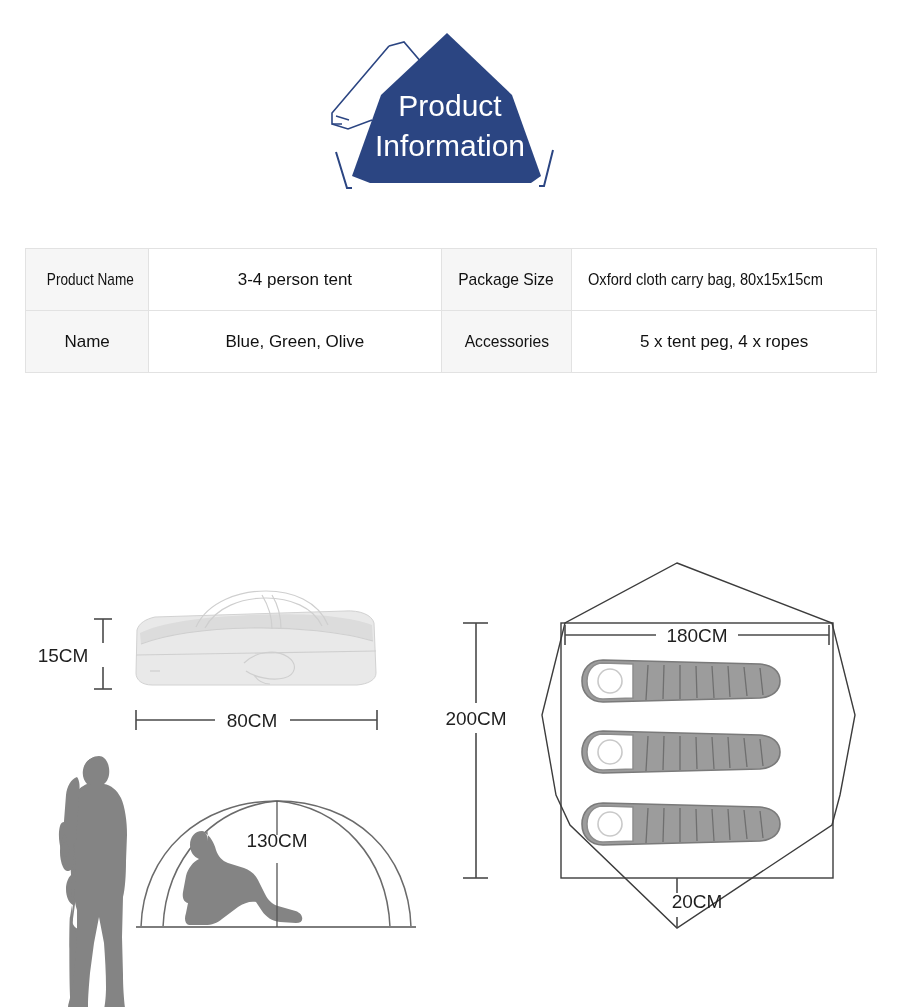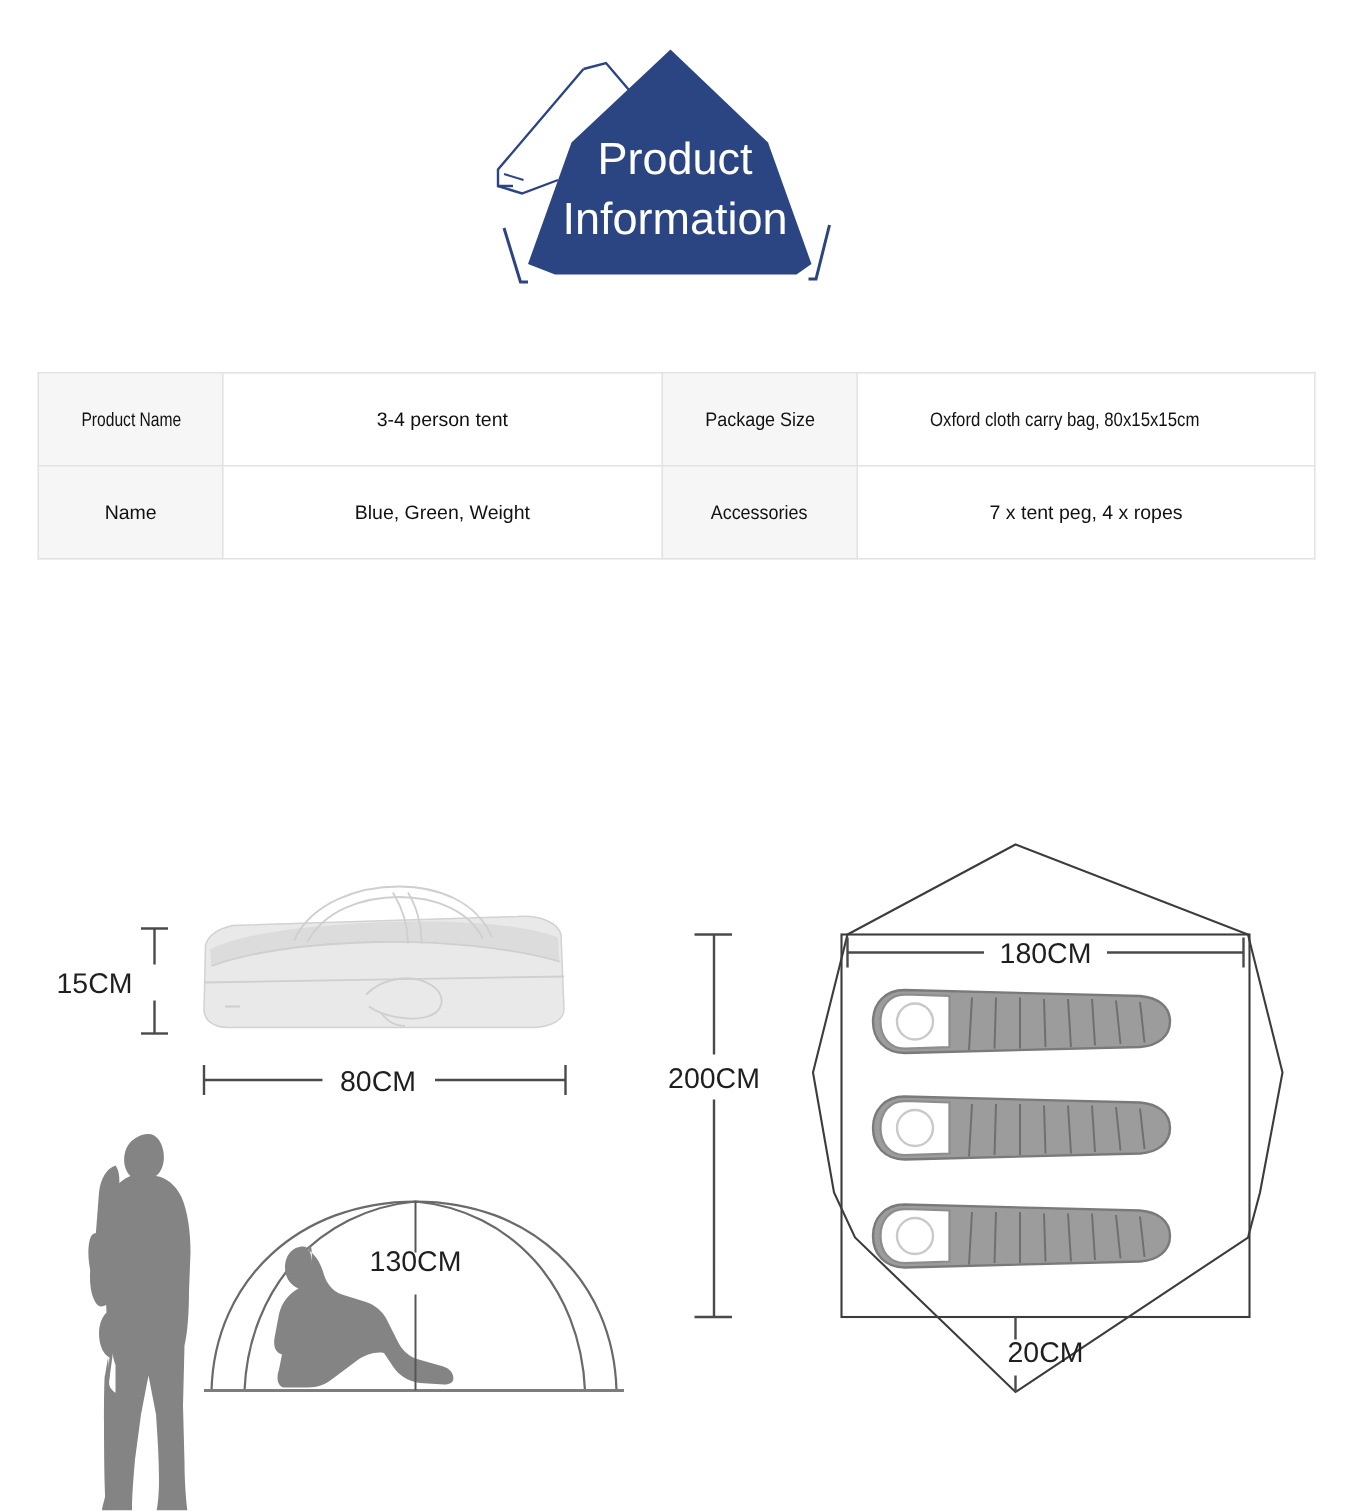--- a/index.html
+++ b/index.html
@@ -40,21 +40,21 @@
     position: absolute;
     left: 25px;
     top: 248px;
     width: 852px;
     border-collapse: collapse;
     table-layout: fixed;
   }
   #spec-table td {
     border: 1px solid #e2e2e2;
     height: 62px;
-    font-size: 13px;
+    font-size: 17px;
     padding: 0 10px;
     vertical-align: middle;
     box-sizing: border-box;
   }
   #spec-table td.lbl {
     background: #f6f6f6;
     text-align: center;
     color: #111;
     white-space: nowrap;
   }
@@ -157,23 +157,23 @@
 <table id="spec-table">
   <tbody>
     <tr>
       <td class="lbl col-lbl-l"><span class="squeeze-80">Product Name</span></td>
       <td class="val col-val-l"><span>3-4 person tent</span></td>
       <td class="lbl col-lbl-r"><span class="squeeze-92">Package Size</span></td>
       <td class="val col-val-r"><span class="squeeze-86">Oxford cloth carry bag, 80x15x15cm</span></td>
     </tr>
     <tr>
       <td class="lbl col-lbl-l"><span>Name</span></td>
-      <td class="val col-val-l"><span>Blue, Green, Weight</span></td>
+      <td class="val col-val-l"><span>Blue, Green, Olive</span></td>
       <td class="lbl col-lbl-r"><span class="squeeze-92">Accessories</span></td>
-      <td class="val col-val-r"><span>7 x tent peg, 4 x ropes</span></td>
+      <td class="val col-val-r"><span>5 x tent peg, 4 x ropes</span></td>
     </tr>
   </tbody>
 </table>
 
 <div id="diagram-area">
   <svg width="900" height="462" viewBox="0 0 900 462" xmlns="http://www.w3.org/2000/svg">
 
     <g>
 
       <path class="bag-body" d="M137 85 C139 78 146 74 155 72 L345 66 C360 65 372 70 374 78

